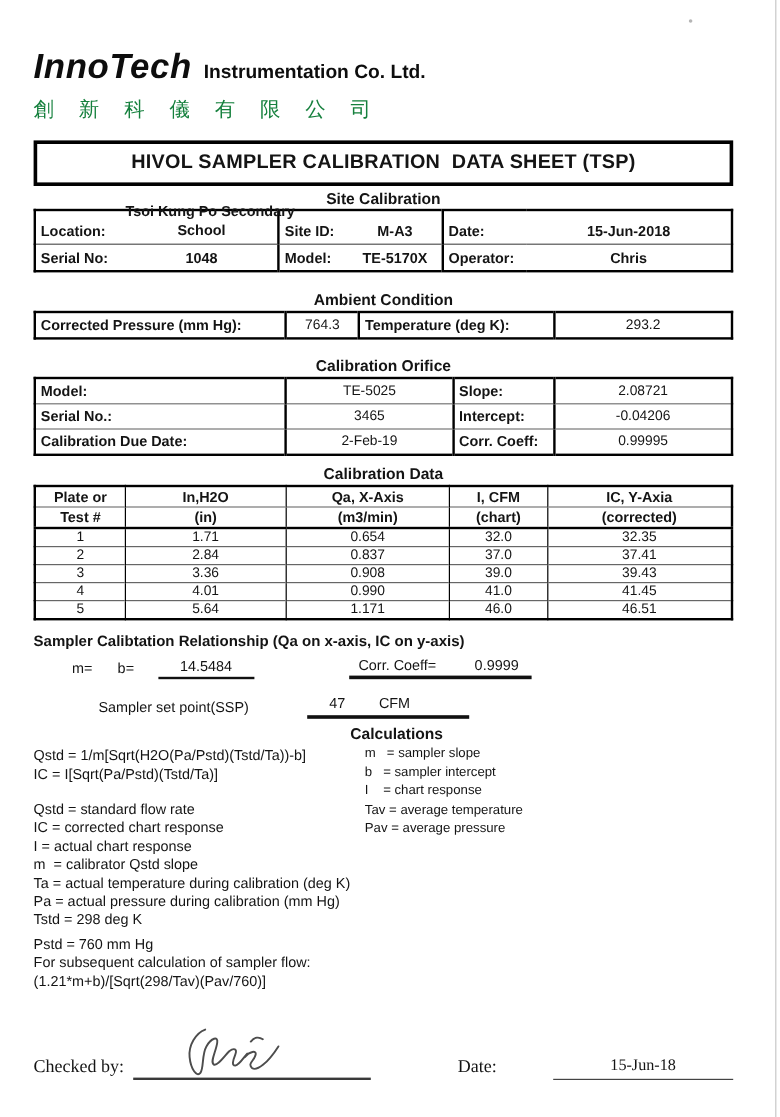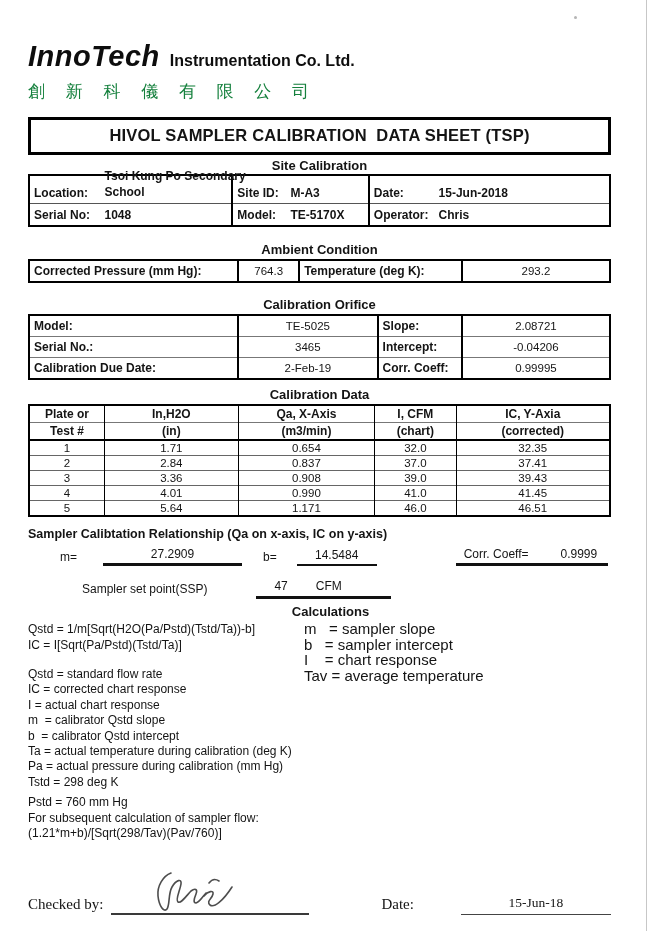--- a/index.html
+++ b/index.html
@@ -29,21 +29,21 @@
   
   table{border-collapse:collapse;width:100%;table-layout:fixed;}
   td{padding:0;overflow:visible;}
 
   
   .site-tbl{border:2.5px solid #000;}
   .site-tbl td{font-size:12px;font-weight:bold;vertical-align:bottom;padding-bottom:3px;}
   .site-tbl tr.r1 td{height:24px;}
   .site-tbl tr.r2 td{height:18px;border-top:1px solid #555;}
   .site-tbl .lab{text-align:left;padding-left:4px;}
-  .site-tbl .val{text-align:left;margin-left:37px;}
+  .site-tbl .val{text-align:center;margin-left:37px;}
   .site-tbl .gsep{border-right:2px solid #000;}
   .loc-l1{display:block;position:relative;top:-4px;margin-top:-12px;white-space:nowrap;line-height:13px;}
   .loc-l2{display:block;position:relative;top:-1px;line-height:13px;}
 
   
   .amb-tbl{border:2.5px solid #000;margin-top:1px;}
   .amb-tbl td{height:20px;vertical-align:middle;}
   .amb-tbl td + td{border-left:2px solid #000;}
   .amb-tbl .lab{font-weight:bold;font-size:12px;padding-left:4px;}
   .amb-tbl .val{text-align:center;font-size:11.5px;}
@@ -83,21 +83,21 @@
 
   
   .calc-heading{margin-top:5px;text-align:center;font-weight:bold;font-size:13px;padding-left:22px;line-height:16px;}
   .columns{display:flex;margin-top:1px;}
   .col-left{width:274px;flex:none;}
   .col-right{flex:auto;padding-left:2px;}
   .fline{font-size:12px;line-height:16px;white-space:pre;}
   .defs{margin-top:14px;}
   .defs .fline{line-height:15.4px;}
   .defs .fline.gap-top{margin-top:5px;}
-  .calc-item{font-size:15px;line-height:15.6px;white-space:pre;}
+  .calc-item{font-size:11px;line-height:15.6px;white-space:pre;}
 
   
   .footer{display:flex;align-items:flex-end;margin-top:30px;height:44px;
           font-family:"Liberation Serif",serif;}
   .checked-label,.date-label{font-size:15px;padding-bottom:2px;white-space:nowrap;}
   .sig-line{position:relative;display:inline-block;width:198px;margin-left:8px;
             border-bottom:2px solid #3a3a3a;height:30px;flex:none;}
   .sig-svg{position:absolute;left:24px;bottom:-4px;overflow:visible;}
   .date-label{margin-left:72px;}
   .date-line{margin-left:47px;width:153px;border-bottom:1.5px solid #444;text-align:center;
@@ -260,21 +260,20 @@
         <td>1.171</td>
         <td>46.0</td>
         <td>46.51</td>
       </tr>
     </tbody>
       </table>
 
     <div class="rel-heading">Sampler Calibtation Relationship (Qa on x-axis, IC on y-axis)</div>
     <div class="rel-row">
       <span class="lab-m">m=</span>
-      <span class="uline u-m">27.2909</span>
       <span class="lab-b">b=</span>
       <span class="uline u-b">14.5484</span>
       <span class="uline u-corr">
         <span>Corr. Coeff=</span>
         <span class="cv">0.9999</span>
       </span>
     </div>
     <div class="ssp-row">
       <span class="ssp-label">Sampler set point(SSP)</span>
       <span class="ssp-line">
@@ -286,34 +285,34 @@
     <div class="calc-heading">Calculations</div>
     <div class="columns">
       <div class="col-left">
         <div class="fline">Qstd = 1/m[Sqrt(H2O(Pa/Pstd)(Tstd/Ta))-b]</div>
         <div class="fline">IC = I[Sqrt(Pa/Pstd)(Tstd/Ta)]</div>
         <div class="defs">
           <div class="fline">Qstd = standard flow rate</div>
           <div class="fline">IC = corrected chart response</div>
           <div class="fline">I = actual chart response</div>
           <div class="fline">m  = calibrator Qstd slope</div>
-          <div class="fline">b  = calibrator Qstd intercept</div>
           <div class="fline">Ta = actual temperature during calibration (deg K)</div>
           <div class="fline">Pa = actual pressure during calibration (mm Hg)</div>
           <div class="fline">Tstd = 298 deg K</div>
           <div class="fline gap-top">Pstd = 760 mm Hg</div>
           <div class="fline">For subsequent calculation of sampler flow:</div>
           <div class="fline">(1.21*m+b)/[Sqrt(298/Tav)(Pav/760)]</div>
         </div>
       </div>
       <div class="col-right">
         <div class="calc-item">m   = sampler slope</div>
         <div class="calc-item">b   = sampler intercept</div>
         <div class="calc-item">I    = chart response</div>
         <div class="calc-item">Tav = average temperature</div>
+        <div class="calc-item">Pav = average pressure</div>
       </div>
     </div>
 
     <div class="footer">
       <span class="checked-label">Checked by:</span>
       <span class="sig-line">
         <svg class="sig-svg" width="120" height="52" viewBox="0 0 120 52">
           <g fill="none" stroke="#4d4d4d" stroke-width="1.6" stroke-linecap="round" stroke-linejoin="round">
             <path d="M36,8 C28,11 22,21 23,31 C24,41 29,48 32,44 C35,40 33,29 37,22 C41,15 47,13 46,19 C45,26 40,35 43,37 C46,39 52,30 56,26 C60,23 63,24 61,29 C59,34 58,38 61,38 C65,37 68,31 71,28"></path>
             <path d="M74,18 C77,14 81,14 84,16"></path>

